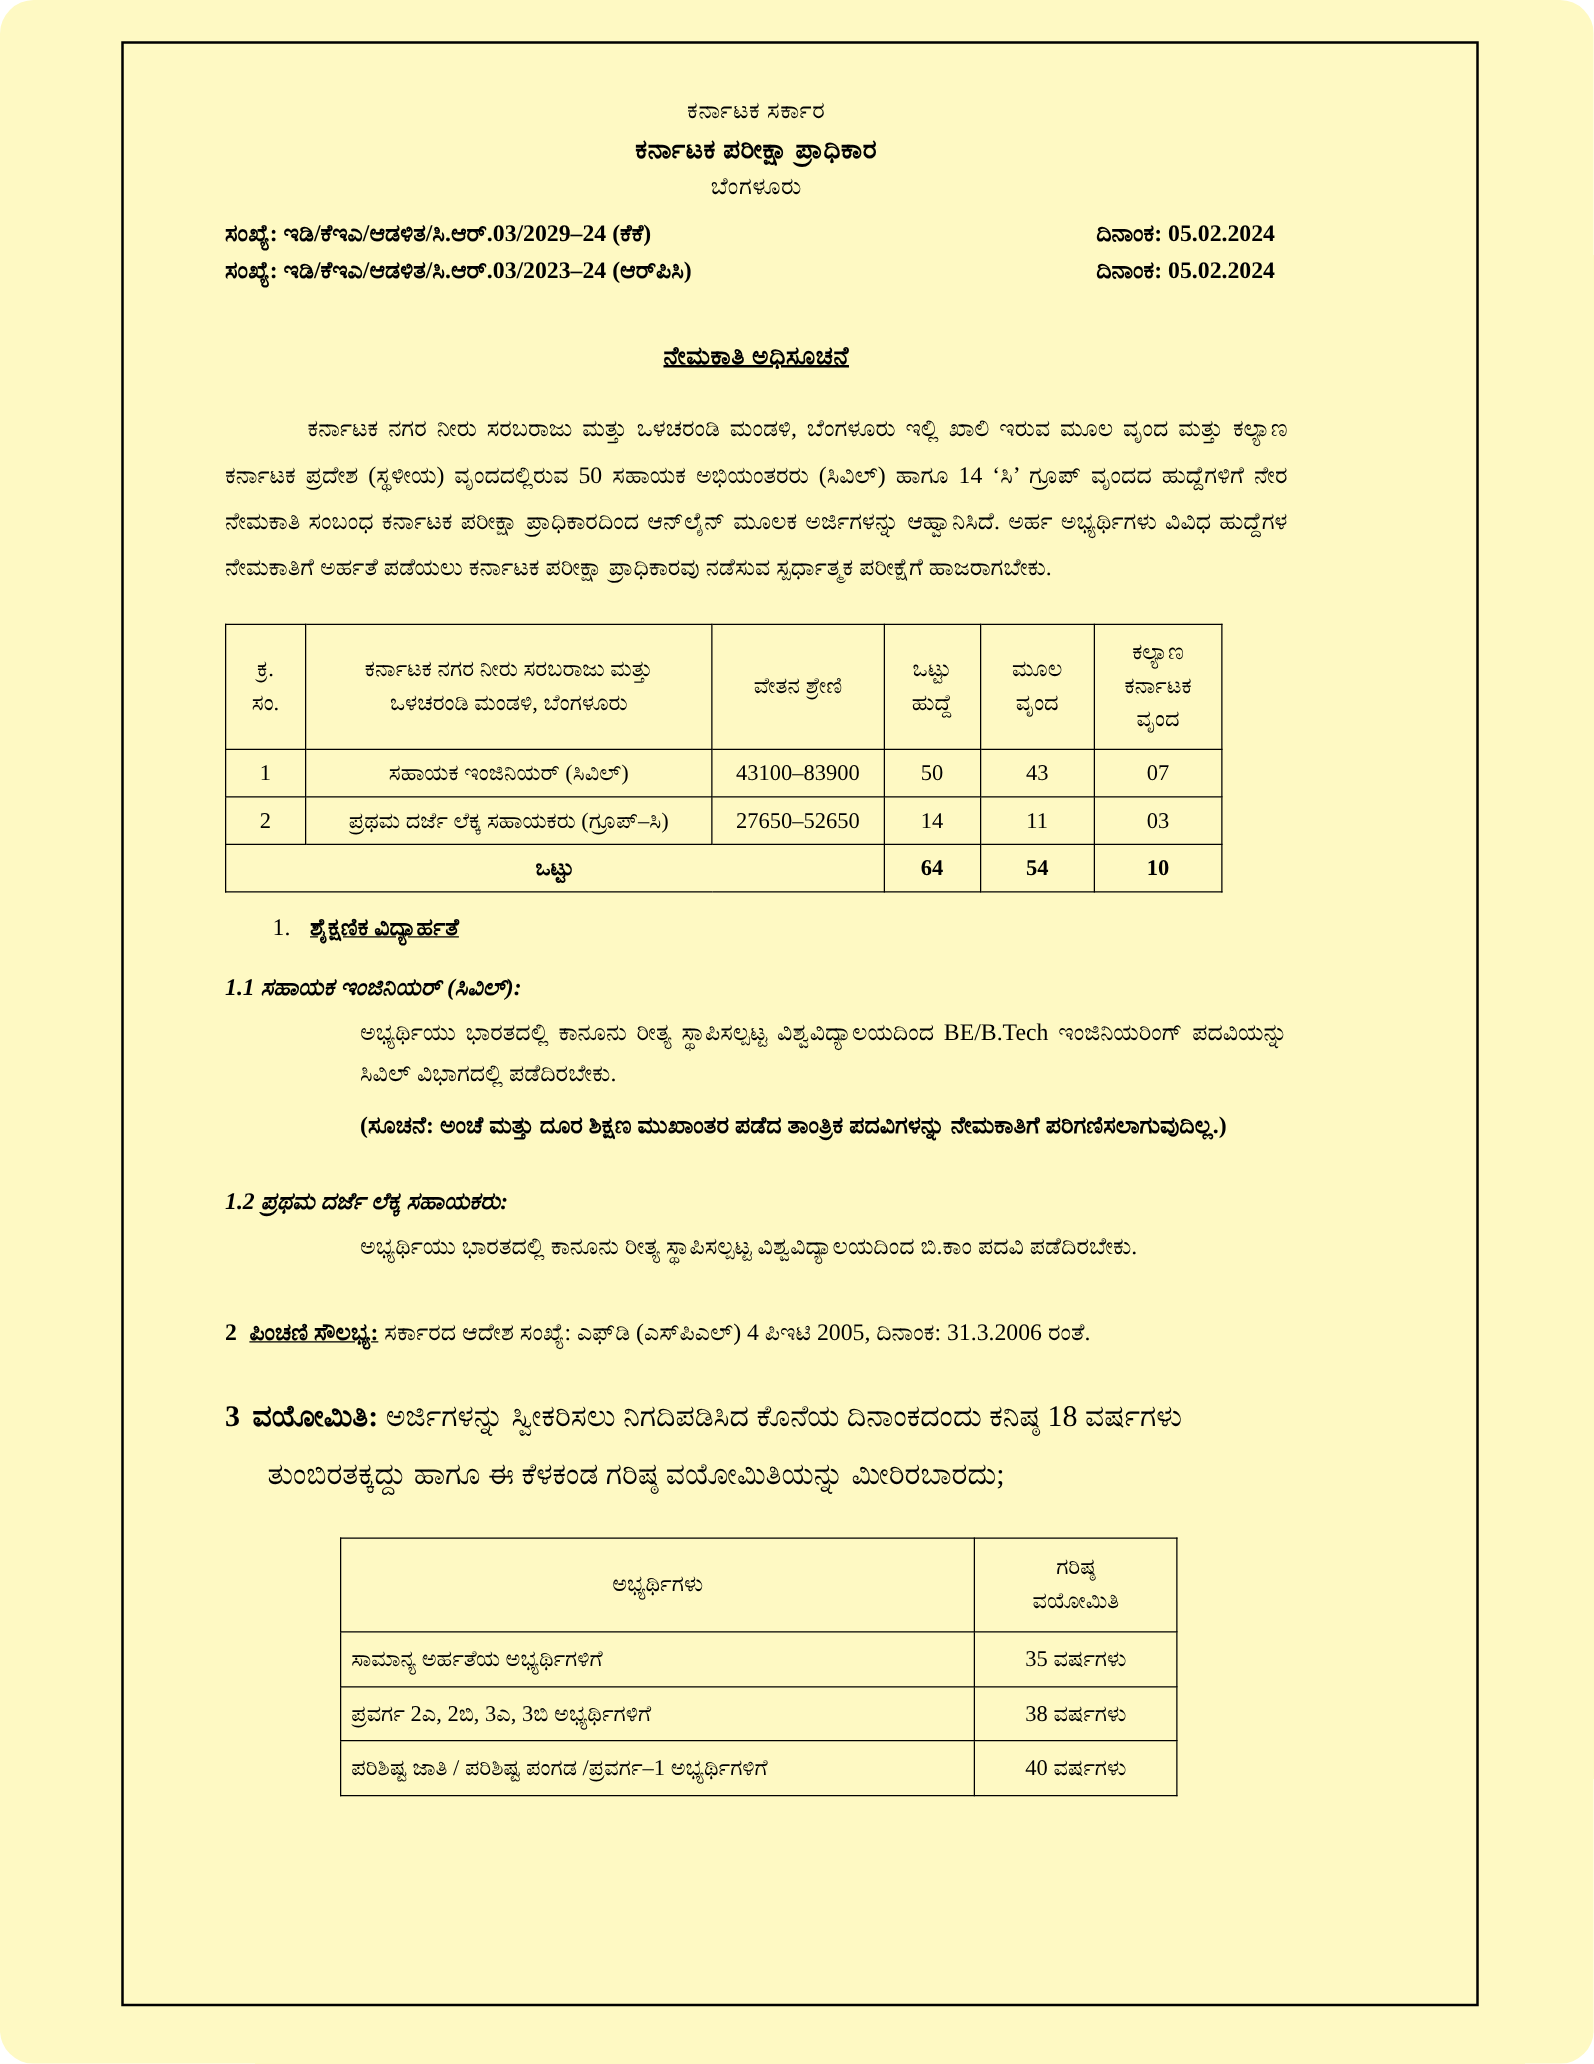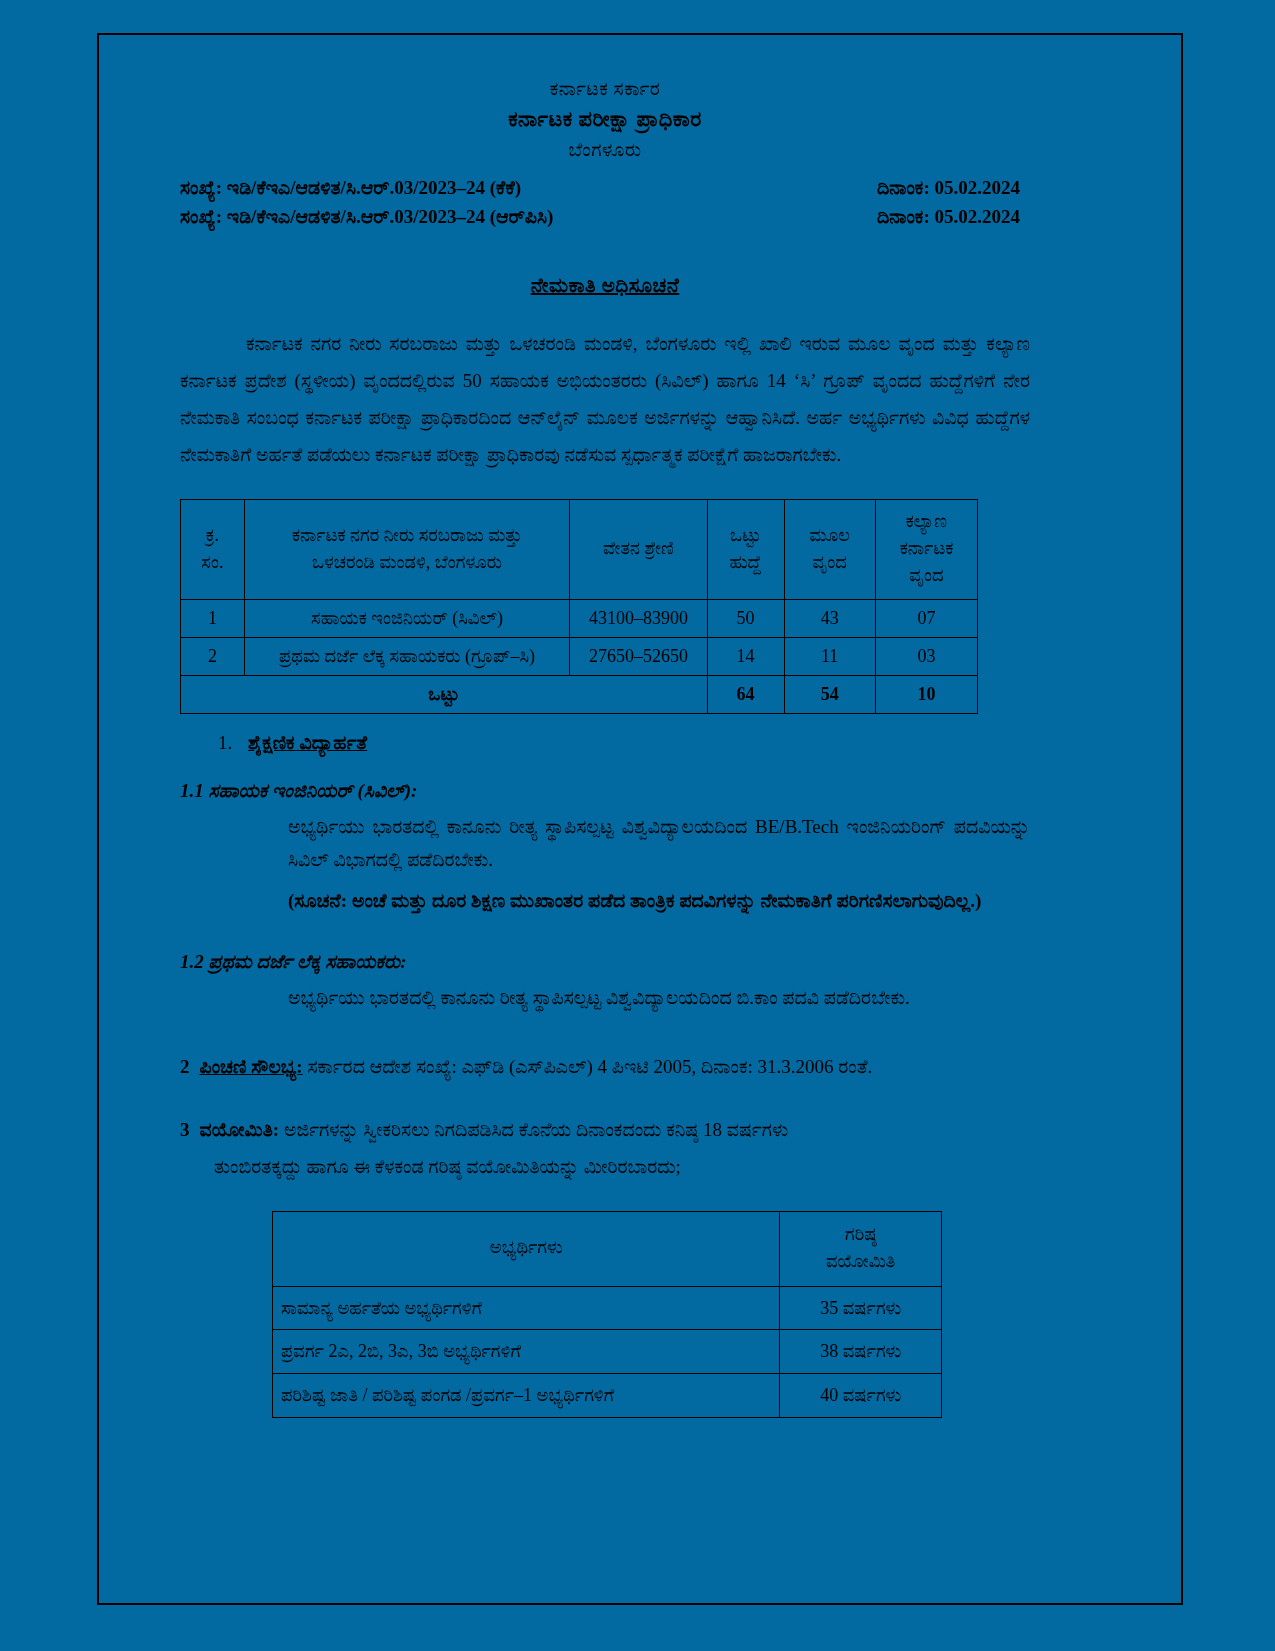--- a/index.html
+++ b/index.html
@@ -4,25 +4,26 @@
 <style>
   html, body {
     margin: 0;
     padding: 0;
     background: #ffffff;
   }
   .page {
     position: relative;
     width: 1275px;
     height: 1651px;
-    background: #0369a1;
+    background: #fef9c3;
     font-family: "Liberation Serif", "DejaVu Serif", serif;
     color: #000000;
     box-sizing: border-box;
     overflow: hidden;
+    border-radius: 27px;
   }
   
   .scan-border {
     position: absolute;
     left: 97px;
     top: 33px;
     width: 1086px;
     height: 1572px;
     border: 2px solid #000000;
     box-sizing: border-box;
@@ -145,21 +146,21 @@
 
   .sec-inline {
     font-size: 19px;
     line-height: 1.9;
     margin-bottom: 26px;
   }
   .sec-inline .num { font-weight: bold; margin-right: 10px; }
   .sec-inline .lbl-u { font-weight: bold; text-decoration: underline; }
 
   .sec-age {
-    font-size: 19px;
+    font-size: 24px;
     line-height: 1.95;
     text-align: justify;
     margin-bottom: 26px;
   }
   .sec-age .num { font-weight: bold; margin-right: 10px; }
   .sec-age .lbl { font-weight: bold; }
   .sec-age .hang { display: block; padding-left: 34px; }
 
   
   table.ages {
@@ -190,21 +191,21 @@
 <div class="page">
   <div class="scan-border"></div>
 
   <div class="content">
 
     <div class="org-line-1 center">ಕರ್ನಾಟಕ ಸರ್ಕಾರ</div>
     <div class="org-line-2 center">ಕರ್ನಾಟಕ ಪರೀಕ್ಷಾ ಪ್ರಾಧಿಕಾರ</div>
     <div class="org-line-3 center">ಬೆಂಗಳೂರು</div>
 
     <div class="ref-row">
-      <span class="ref-no">ಸಂಖ್ಯೆ: ಇಡಿ/ಕೆಇಎ/ಆಡಳಿತ/ಸಿ.ಆರ್.03/2023–24 (ಕೆಕೆ)</span>
+      <span class="ref-no">ಸಂಖ್ಯೆ: ಇಡಿ/ಕೆಇಎ/ಆಡಳಿತ/ಸಿ.ಆರ್.03/2029–24 (ಕೆಕೆ)</span>
       <span class="ref-date">ದಿನಾಂಕ: 05.02.2024</span>
     </div>
     <div class="ref-row">
       <span class="ref-no">ಸಂಖ್ಯೆ: ಇಡಿ/ಕೆಇಎ/ಆಡಳಿತ/ಸಿ.ಆರ್.03/2023–24 (ಆರ್‌ಪಿಸಿ)</span>
       <span class="ref-date">ದಿನಾಂಕ: 05.02.2024</span>
     </div>
 
     <div class="doc-title">ನೇಮಕಾತಿ ಅಧಿಸೂಚನೆ</div>
 
     <div class="para">ಕರ್ನಾಟಕ ನಗರ ನೀರು ಸರಬರಾಜು ಮತ್ತು ಒಳಚರಂಡಿ ಮಂಡಳಿ, ಬೆಂಗಳೂರು ಇಲ್ಲಿ ಖಾಲಿ ಇರುವ ಮೂಲ ವೃಂದ ಮತ್ತು ಕಲ್ಯಾಣ ಕರ್ನಾಟಕ ಪ್ರದೇಶ (ಸ್ಥಳೀಯ) ವೃಂದದಲ್ಲಿರುವ 50 ಸಹಾಯಕ ಅಭಿಯಂತರರು (ಸಿವಿಲ್) ಹಾಗೂ 14 ‘ಸಿ’ ಗ್ರೂಪ್ ವೃಂದದ ಹುದ್ದೆಗಳಿಗೆ ನೇರ ನೇಮಕಾತಿ ಸಂಬಂಧ ಕರ್ನಾಟಕ ಪರೀಕ್ಷಾ ಪ್ರಾಧಿಕಾರದಿಂದ ಆನ್‌ಲೈನ್ ಮೂಲಕ ಅರ್ಜಿಗಳನ್ನು ಆಹ್ವಾನಿಸಿದೆ. ಅರ್ಹ ಅಭ್ಯರ್ಥಿಗಳು ವಿವಿಧ ಹುದ್ದೆಗಳ ನೇಮಕಾತಿಗೆ ಅರ್ಹತೆ ಪಡೆಯಲು ಕರ್ನಾಟಕ ಪರೀಕ್ಷಾ ಪ್ರಾಧಿಕಾರವು ನಡೆಸುವ ಸ್ಪರ್ಧಾತ್ಮಕ ಪರೀಕ್ಷೆಗೆ ಹಾಜರಾಗಬೇಕು.</div>

